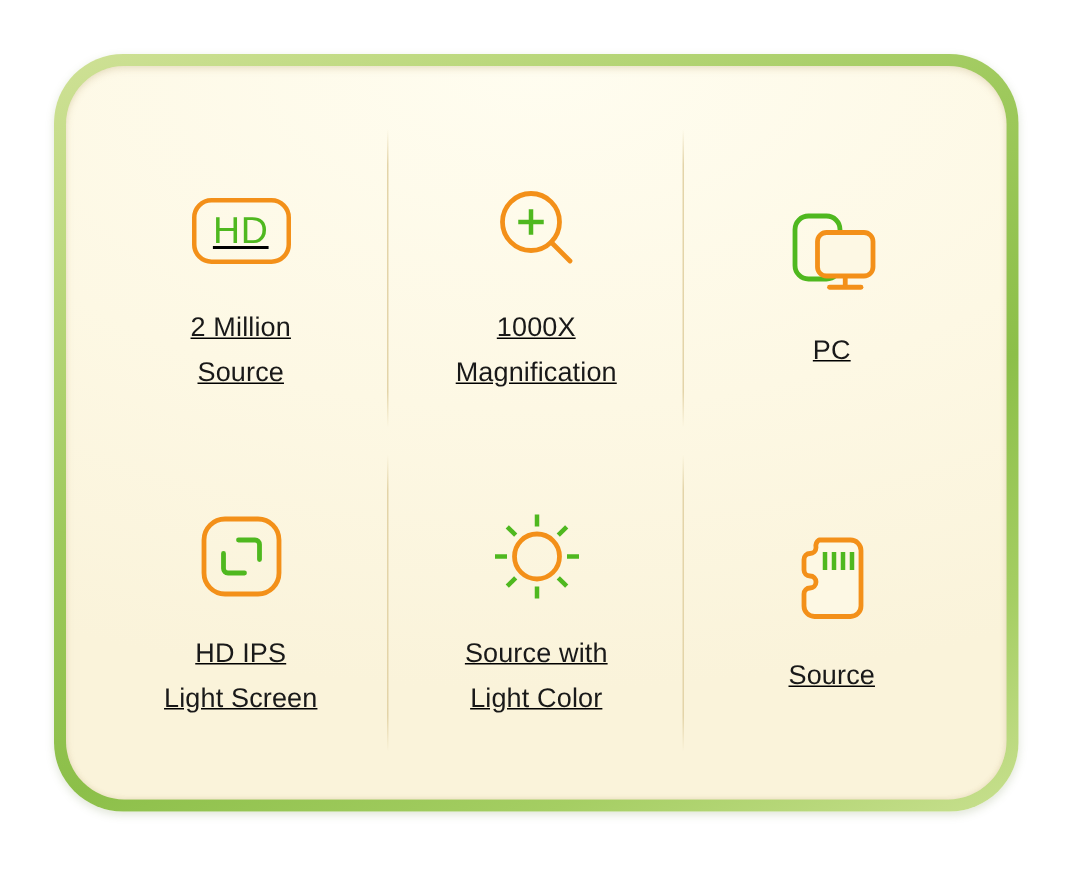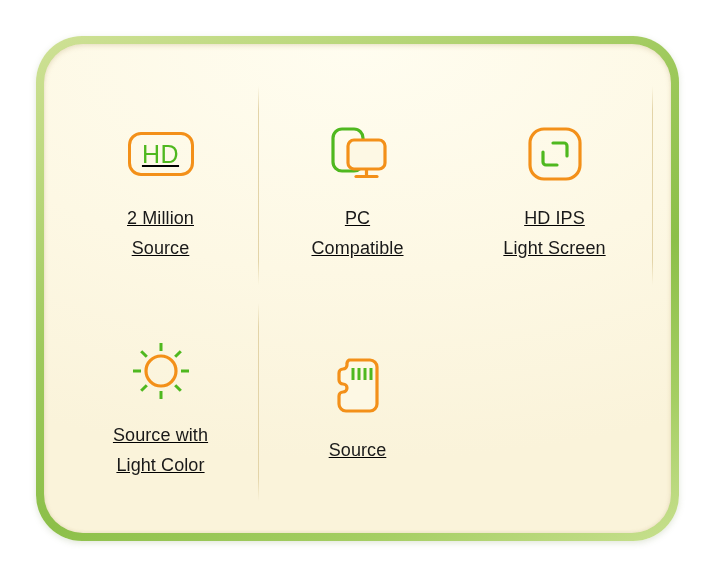--- a/index.html
+++ b/index.html
@@ -145,37 +145,50 @@
             <div class="hd-badge">
               <span>HD</span>
             </div>
           </div>
           <div class="feature-label">
             <span>2 Million</span>
             <span class="line2">Source</span>
           </div>
         </div>
 
+        <div class="feature-cell has-divider">
+          <div class="icon-wrap">
+            <svg width="62" height="62" viewBox="0 0 62 62">
+              <circle cx="27" cy="25" r="19" fill="none" stroke="#f39019" stroke-width="3.2"></circle>
+              <line x1="40.5" y1="38.5" x2="53" y2="51" stroke="#f39019" stroke-width="3.2" stroke-linecap="round"></line>
+              <line x1="27" y1="16.5" x2="27" y2="33.5" stroke="#4fb81f" stroke-width="3" stroke-linecap="butt"></line>
+              <line x1="18.5" y1="25" x2="35.5" y2="25" stroke="#4fb81f" stroke-width="3" stroke-linecap="butt"></line>
+            </svg>
+          </div>
+          <div class="feature-label">
+            <span>1000X</span>
+            <span class="line2">Magnification</span>
+          </div>
+        </div>
 
         <div class="feature-cell">
           <div class="icon-wrap">
             <svg width="66" height="62" viewBox="0 0 66 62">
 
               <rect x="8" y="6" width="30" height="42" rx="9" ry="9" fill="none" stroke="#4fb81f" stroke-width="3.2"></rect>
 
               <rect x="23" y="17" width="37" height="29" rx="6" ry="6" fill="#fdf8e4" stroke="#f39019" stroke-width="3.2"></rect>
 
               <path d="M41.5 46 L41.5 52" fill="none" stroke="#f39019" stroke-width="3.2"></path>
 
               <path d="M31 53.5 L52 53.5" fill="none" stroke="#f39019" stroke-width="3.2" stroke-linecap="round"></path>
             </svg>
           </div>
           <div class="feature-label">
             <span>PC</span>
-            <span class="line2">Compatible</span>
           </div>
         </div>
 
         <div class="feature-cell has-divider">
           <div class="icon-wrap">
             <svg width="58" height="58" viewBox="0 0 58 58">
               <rect x="4" y="4" width="50" height="50" rx="14" ry="14" fill="none" stroke="#f39019" stroke-width="3.2"></rect>
 
               <path d="M27 18 L38 18 A3 3 0 0 1 41 21 L41 31" fill="none" stroke="#4fb81f" stroke-width="3.2" stroke-linecap="round"></path>
 

